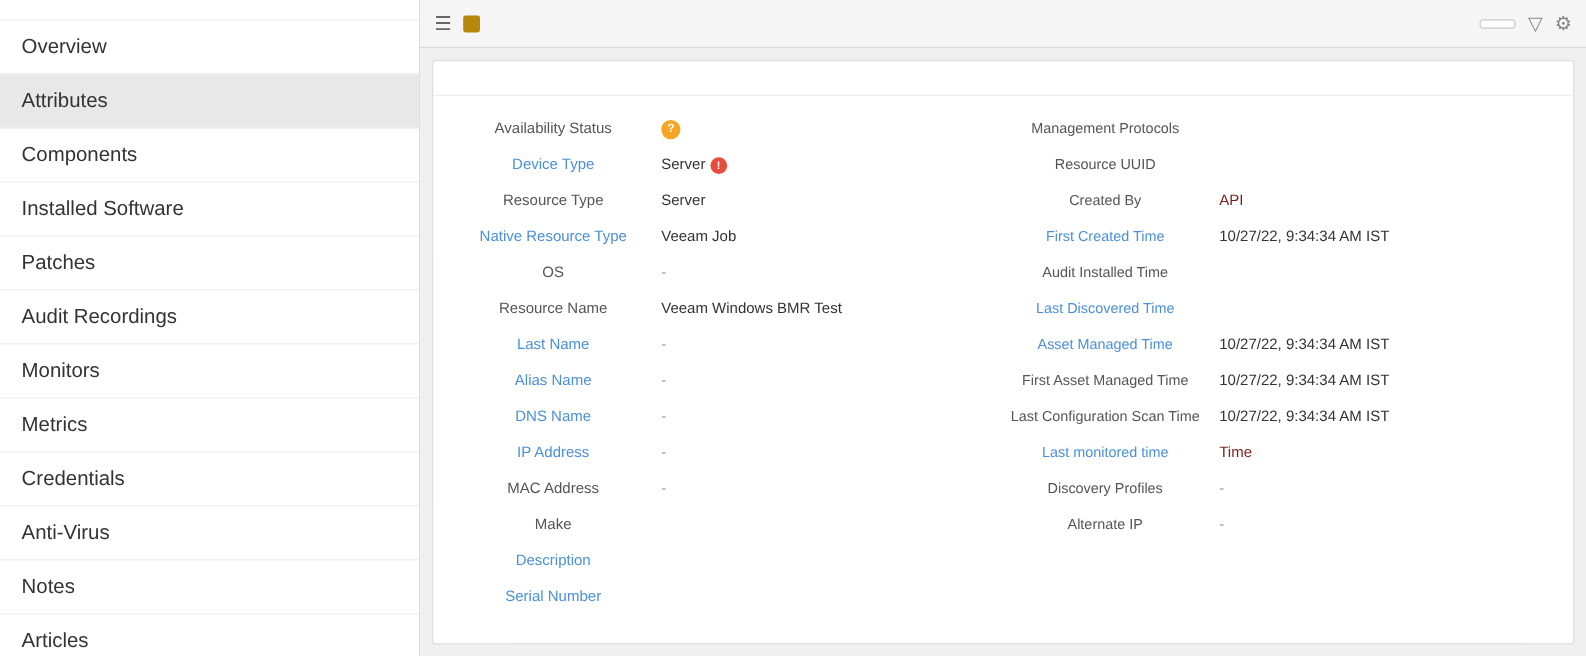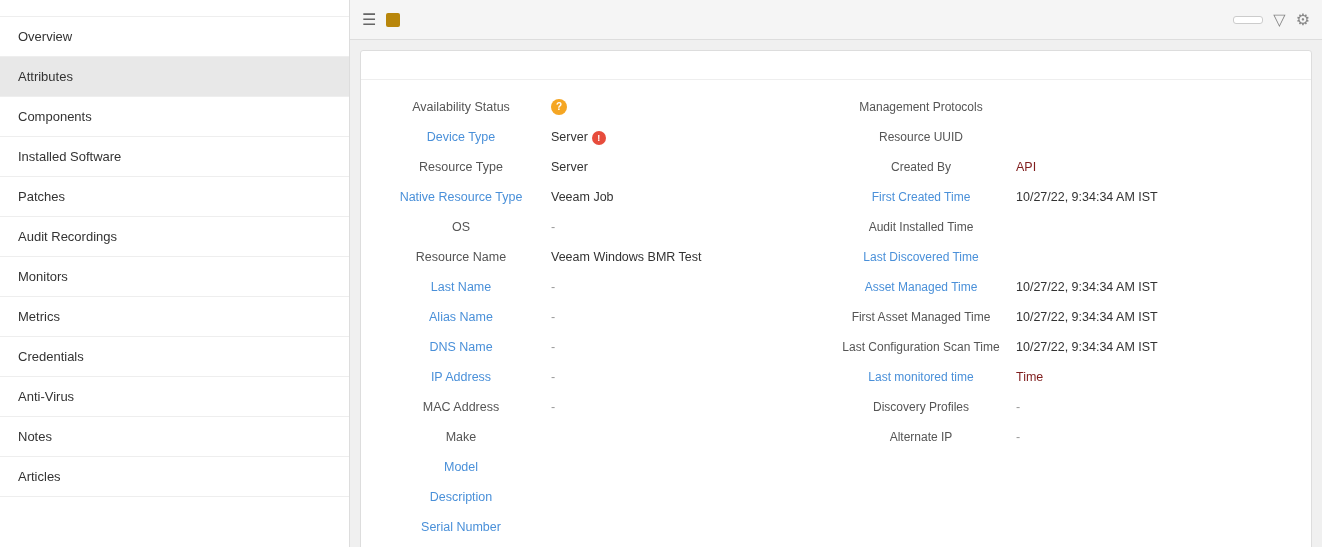--- a/index.html
+++ b/index.html
@@ -31,21 +31,21 @@
     }
     .sidebar-back span {
       font-size: 16px;
       color: #666;
     }
     .sidebar-item {
       padding: 12px 18px;
       border-bottom: 1px solid #eee;
       cursor: pointer;
       color: #333;
-      font-size: 13px;
+      font-size: 17px;
     }
     .sidebar-item.active {
       background: #e8e8e8;
       font-weight: 500;
     }
 
     
     .main {
       flex: 1;
       display: flex;
@@ -308,24 +308,20 @@
             </div>
             <div class="field-row">
               <div class="field-label">MAC Address</div>
               <div class="field-value dash">-</div>
             </div>
             <div class="field-row">
               <div class="field-label">Make</div>
               <div class="field-value"></div>
             </div>
             <div class="field-row">
-              <div class="field-label blue">Model</div>
-              <div class="field-value"></div>
-            </div>
-            <div class="field-row">
               <div class="field-label blue">Description</div>
               <div class="field-value"></div>
             </div>
             <div class="field-row">
               <div class="field-label blue">Serial Number</div>
               <div class="field-value"></div>
             </div>
           </div>
 
         <div class="fields-right" id="right-fields">

